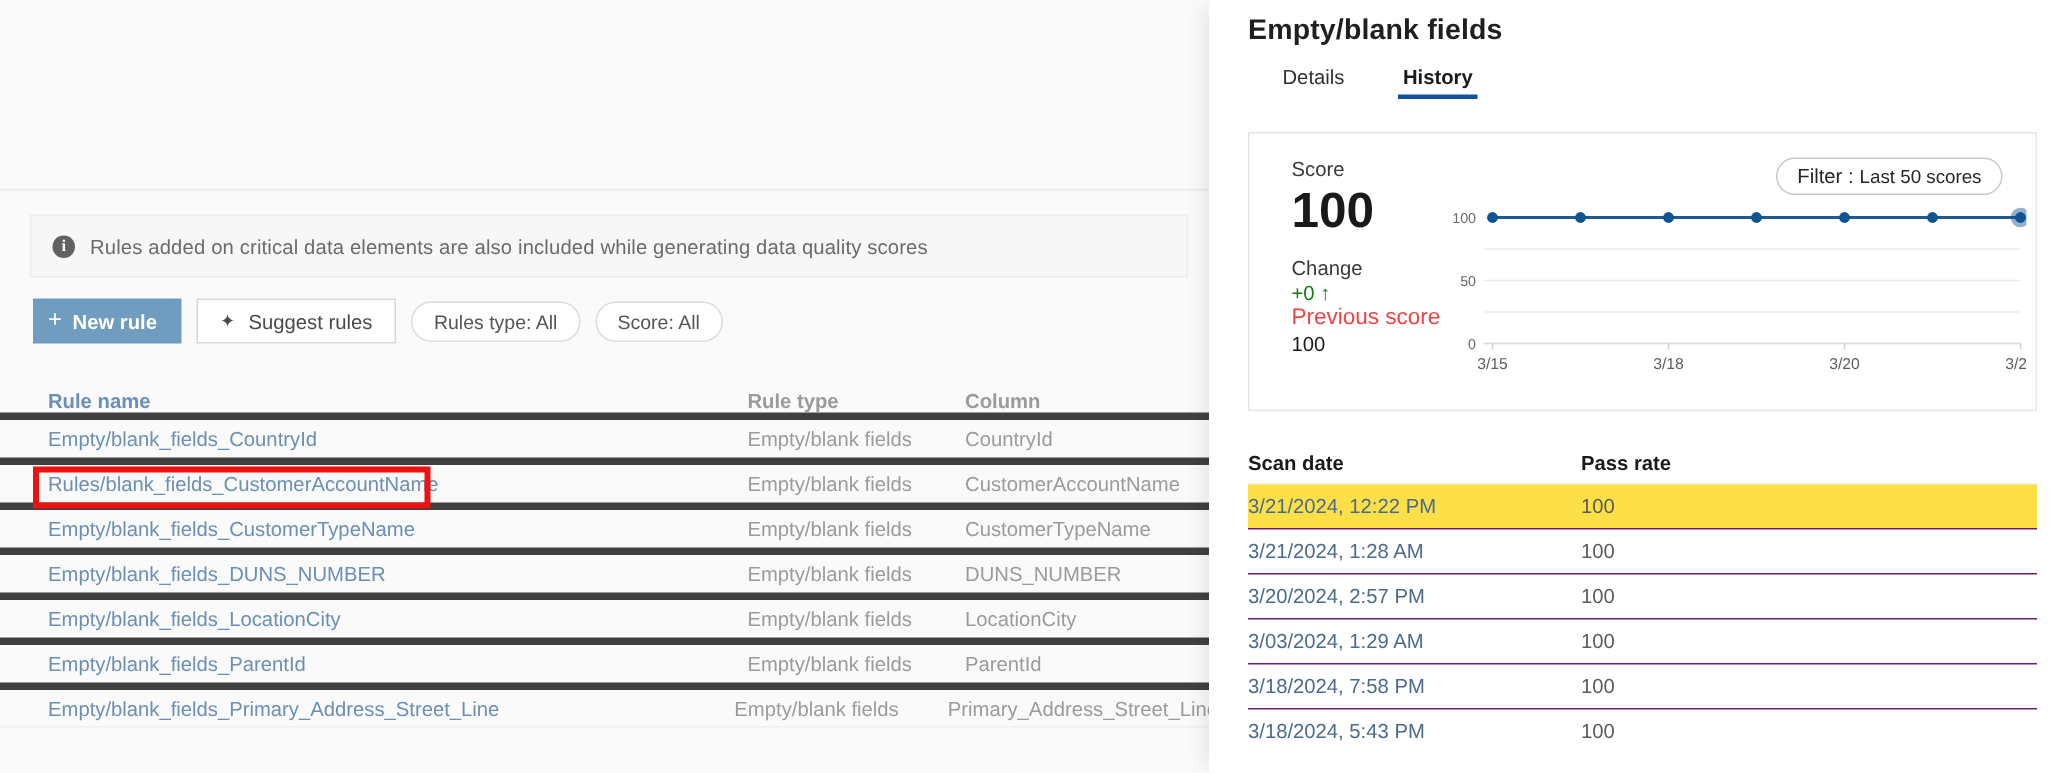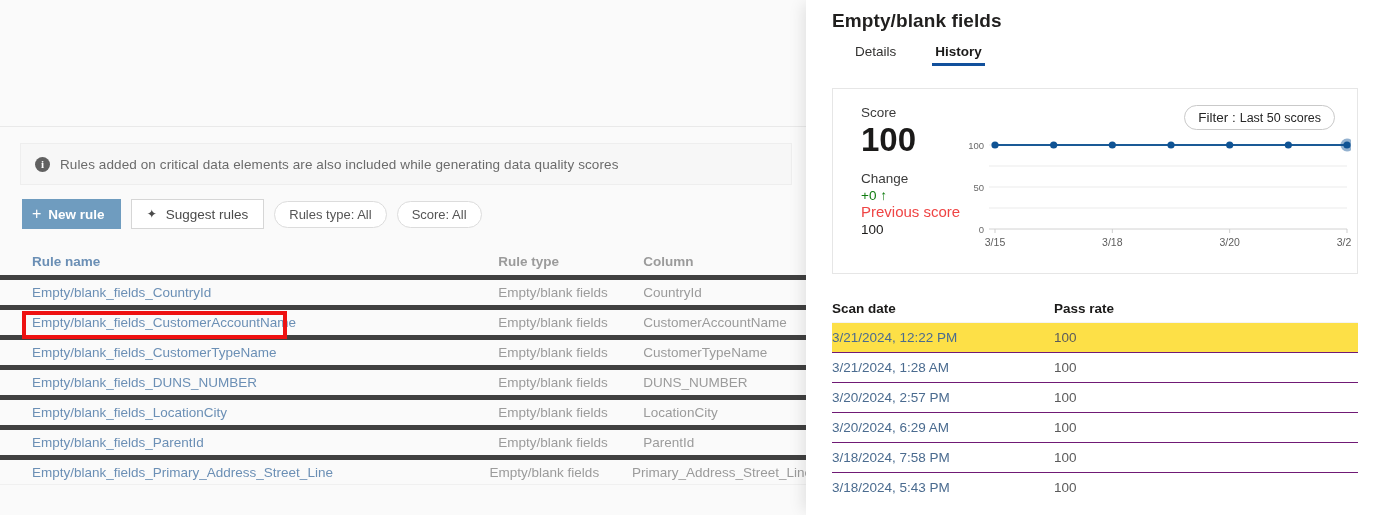--- a/index.html
+++ b/index.html
@@ -54,21 +54,21 @@
   .btn-pill {
     background:#fff; color:#555; border:1px solid #dcdcdc; height:27px;
     border-radius: 14px; padding: 0 14px; font-size: 13px;
     display:flex; align-items:center; cursor:pointer;
     font-family:"Liberation Sans", sans-serif;
   }
 
   
   #rules-table { margin-top: 18px; width: 100%; }
   .rt-head {
-    display:flex; height:28px; align-items:center;
+    display:flex; height:28px; align-items:flex-end;
     padding: 0 0 0 32px; font-size:13.5px; font-weight:700; color:#333;
   }
   .rt-row {
     display:flex; height:30px; align-items:center;
     padding: 0 0 0 32px; font-size:13.5px;
     border-top:5px solid #404040;
   }
   .rt-row:first-of-type { border-top:1px solid #ededed; }
   .c-name { width: 553px; color:#6b8fb5; white-space:nowrap; cursor:pointer; }
   .c-type { width: 172px; color:#9b9b9b; white-space:nowrap; }
@@ -173,21 +173,21 @@
         <div class="c-type">Rule type</div>
         <div class="c-col">Column</div>
       </div>
 
       <div class="rt-row">
         <div class="c-name">Empty/blank_fields_CountryId</div>
         <div class="c-type">Empty/blank fields</div>
         <div class="c-col">CountryId</div>
       </div>
       <div class="rt-row">
-        <div class="c-name">Empty/blank_fields_CustomerAccountName</div>
+        <div class="c-name">Rules/blank_fields_CustomerAccountName</div>
         <div class="c-type">Empty/blank fields</div>
         <div class="c-col">CustomerAccountName</div>
       </div>
       <div class="rt-row">
         <div class="c-name">Empty/blank_fields_CustomerTypeName</div>
         <div class="c-type">Empty/blank fields</div>
         <div class="c-col">CustomerTypeName</div>
       </div>
       <div class="rt-row">
         <div class="c-name">Empty/blank_fields_DUNS_NUMBER</div>
@@ -286,21 +286,21 @@
       </div>
       <div class="h-row">
         <div class="h-date">3/21/2024, 1:28 AM</div>
         <div class="h-rate">100</div>
       </div>
       <div class="h-row">
         <div class="h-date">3/20/2024, 2:57 PM</div>
         <div class="h-rate">100</div>
       </div>
       <div class="h-row">
-        <div class="h-date">3/20/2024, 6:29 AM</div>
+        <div class="h-date">3/03/2024, 1:29 AM</div>
         <div class="h-rate">100</div>
       </div>
       <div class="h-row">
         <div class="h-date">3/18/2024, 7:58 PM</div>
         <div class="h-rate">100</div>
       </div>
       <div class="h-row">
         <div class="h-date">3/18/2024, 5:43 PM</div>
         <div class="h-rate">100</div>
       </div>

